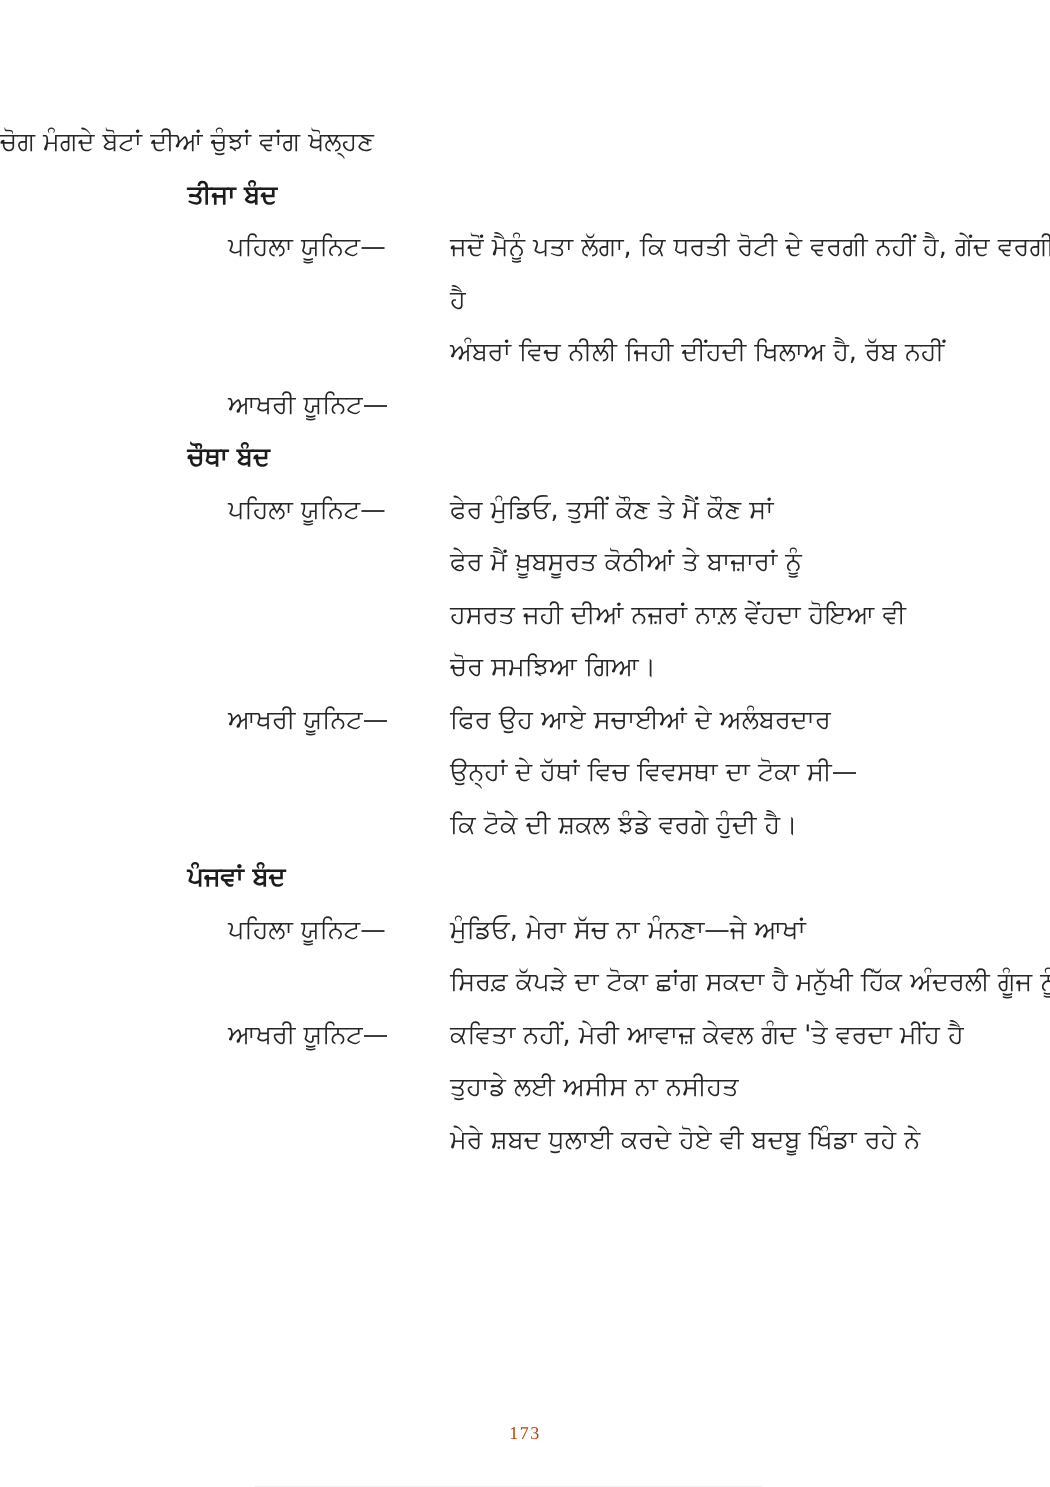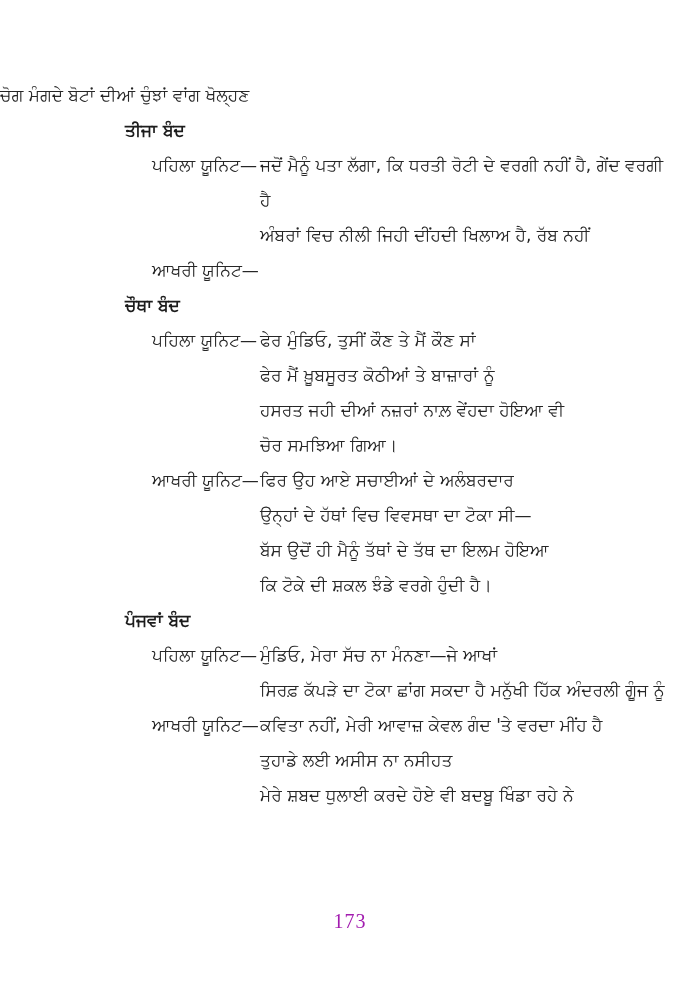--- a/index.html
+++ b/index.html
@@ -31,42 +31,43 @@
     font-weight: bold;
     line-height: 35px;
     color: #1c1c1c;
     white-space: nowrap;
   }
   .unit {
     display: grid;
     grid-template-columns: 108px 1fr;
     padding-left: 152px;
     align-items: start;
+    gap: 40px;
   }
   .unit-label {
     line-height: 35px;
     white-space: nowrap;
   }
   .unit-lines {
     min-width: 0;
   }
   .poem-line {
     line-height: 35px;
     white-space: nowrap;
   }
   .page-number {
     position: absolute;
-    top: 910px;
+    top: 948px;
     left: 0;
     width: 100%;
     text-align: center;
     font-family: "Liberation Serif", "DejaVu Serif", serif;
-    font-size: 20px;
+    font-size: 12px;
     letter-spacing: 1px;
-    color: #a21caf;
+    color: #c2410c;
   }
 </style>
 </head>
 <body>
 
 <div class="page">
 
   <div class="intro-row poem-line">ਚੋਗ ਮੰਗਦੇ ਬੋਟਾਂ ਦੀਆਂ ਚੁੰਝਾਂ ਵਾਂਗ ਖੋਲ੍ਹਣ</div>
 
   <div>
@@ -97,21 +98,20 @@
         <div class="poem-line">ਹਸਰਤ ਜਹੀ ਦੀਆਂ ਨਜ਼ਰਾਂ ਨਾਲ਼ ਵੇਂਹਦਾ ਹੋਇਆ ਵੀ</div>
         <div class="poem-line">ਚੋਰ ਸਮਝਿਆ ਗਿਆ।</div>
       </div>
     </div>
 
     <div class="unit">
       <div class="unit-label">ਆਖਰੀ ਯੂਨਿਟ—</div>
       <div class="unit-lines">
         <div class="poem-line">ਫਿਰ ਉਹ ਆਏ ਸਚਾਈਆਂ ਦੇ ਅਲੰਬਰਦਾਰ</div>
         <div class="poem-line">ਉਨ੍ਹਾਂ ਦੇ ਹੱਥਾਂ ਵਿਚ ਵਿਵਸਥਾ ਦਾ ਟੋਕਾ ਸੀ—</div>
-        <div class="poem-line">ਬੱਸ ਉਦੋਂ ਹੀ ਮੈਨੂੰ ਤੱਥਾਂ ਦੇ ਤੱਥ ਦਾ ਇਲਮ ਹੋਇਆ</div>
         <div class="poem-line">ਕਿ ਟੋਕੇ ਦੀ ਸ਼ਕਲ ਝੰਡੇ ਵਰਗੇ ਹੁੰਦੀ ਹੈ।</div>
       </div>
     </div>
   </div>
 
   <div>
     <h2 class="section-heading">ਪੰਜਵਾਂ ਬੰਦ</h2>
 
     <div class="unit">
       <div class="unit-label">ਪਹਿਲਾ ਯੂਨਿਟ—</div>

